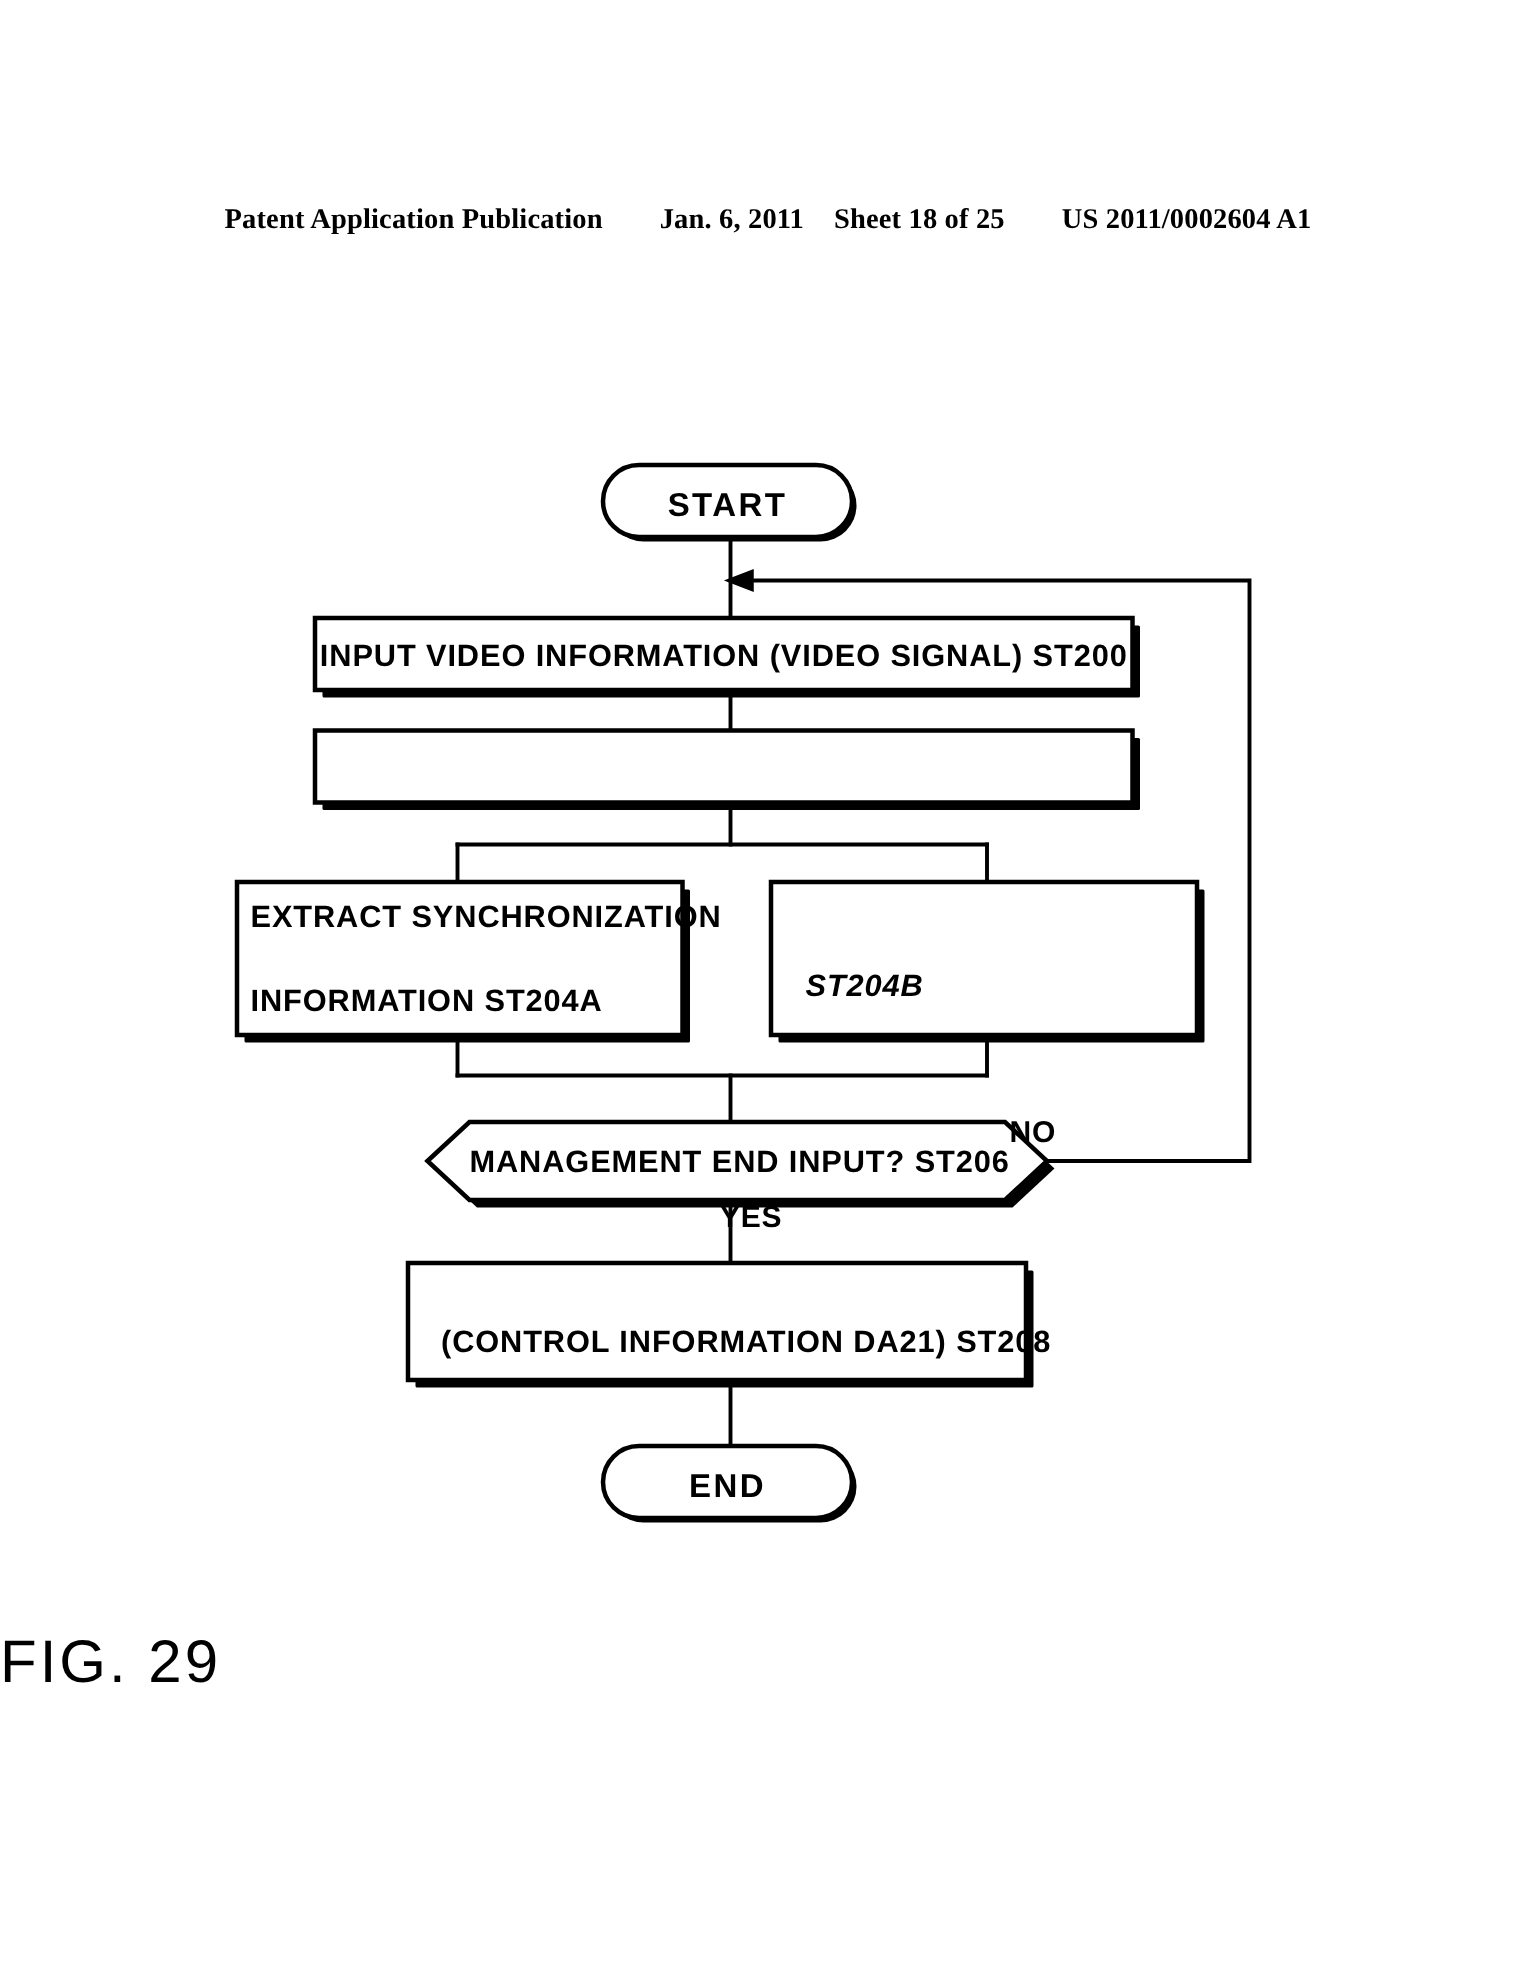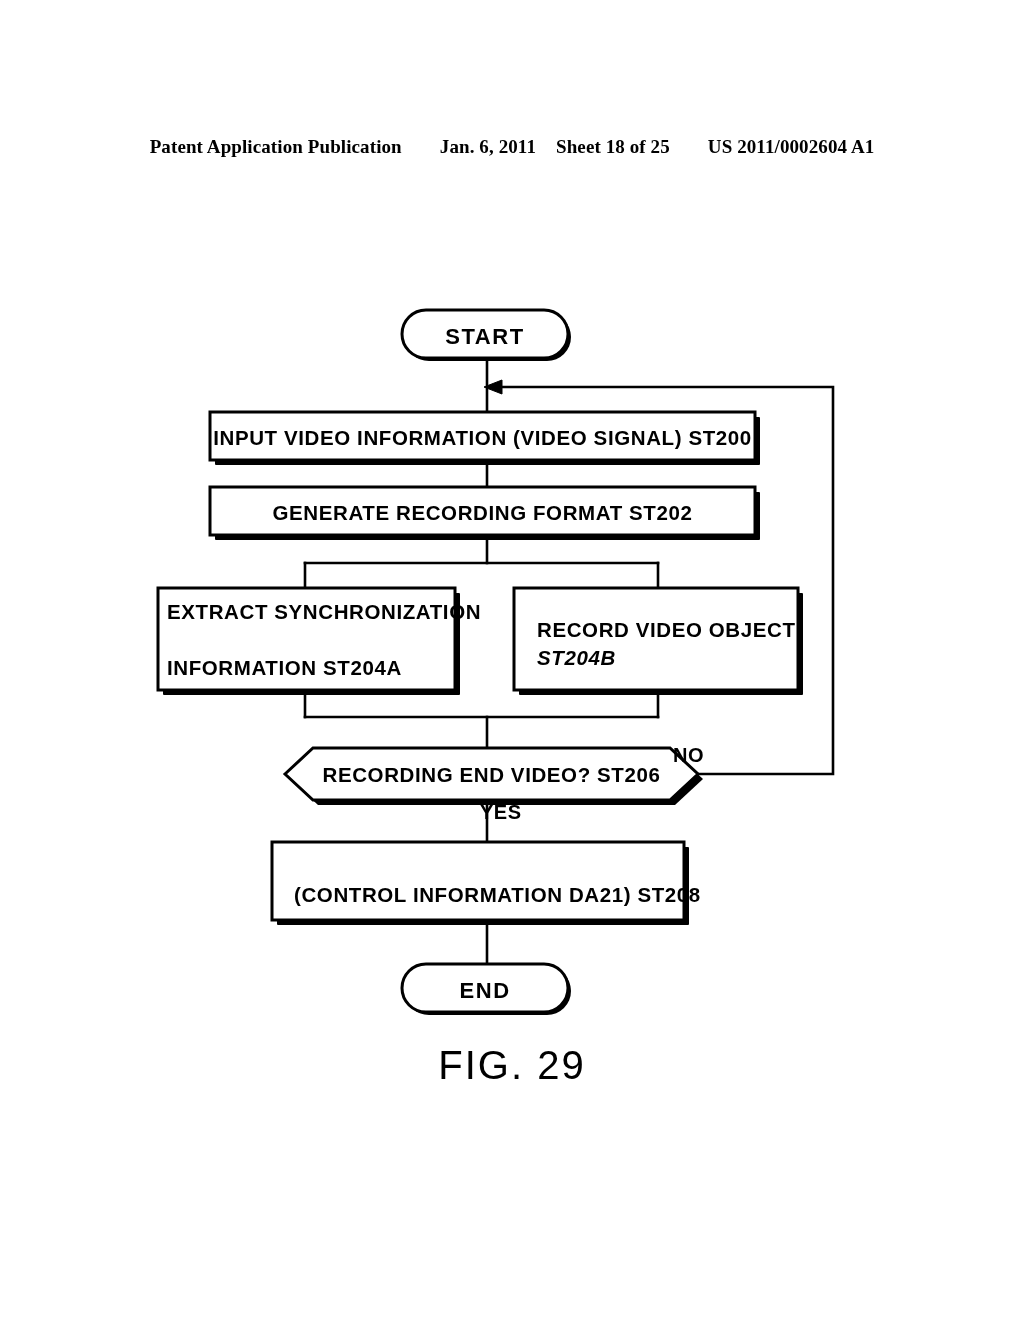--- a/index.html
+++ b/index.html
@@ -75,24 +75,24 @@
     position: absolute;
     font-family: "Liberation Sans", sans-serif;
     font-weight: bold;
     font-size: 20px;
     letter-spacing: 0.5px;
   }
 
   
   #fig-caption {
     position: absolute;
-    top: 1043px;
+    top: 1086px;
     left: 0;
     width: 1024px;
-    text-align: center;
+    text-align: left;
     font-family: "Liberation Sans", sans-serif;
     font-size: 40px;
     letter-spacing: 2px;
     font-weight: normal;
   }
 </style>
 </head>
 <body>
 
 <div id="patent-header">
@@ -156,29 +156,27 @@
       <rect x="272" y="842" width="412" height="78"></rect>
 
       <rect x="402" y="964" width="166" height="48" rx="24" ry="24"></rect>
     </g>
   </svg>
 
   <div class="node-text term-text" style="left:402px; top:322px; width:166px;">START</div>
 
   <div class="node-text proc-text-center" style="left:210px; top:424px; width:545px;">INPUT VIDEO INFORMATION (VIDEO SIGNAL) ST200</div>
 
-  <div class="node-text proc-text-center" style="left:210px; top:499px; width:545px;">GENERATE RECORDING FORMAT ST202</div>
 
   <div class="node-text proc-text" style="left:167px; top:598px;">EXTRACT SYNCHRONIZATION</div>
   <div class="node-text proc-text" style="left:167px; top:654px;">INFORMATION ST204A</div>
 
-  <div class="node-text proc-text" style="left:537px; top:616px;">RECORD VIDEO OBJECT</div>
   <div class="node-text proc-text" style="left:537px; top:644px;font-style:italic;">ST204B</div>
 
-  <div class="node-text dec-text" style="left:313px; top:761px; width:357px;">RECORDING END VIDEO? ST206</div>
+  <div class="node-text dec-text" style="left:313px; top:761px; width:357px;">MANAGEMENT END INPUT? ST206</div>
 
   <div class="node-text proc-text" style="left:294px; top:881px;">(CONTROL INFORMATION DA21) ST208</div>
 
   <div class="node-text term-text" style="left:402px; top:976px; width:166px;">END</div>
 
   <div class="branch-label" style="left:673px; top:744px;">NO</div>
   <div class="branch-label" style="left:480px; top:801px;">YES</div>
 </div>
 
 <div id="fig-caption">FIG. 29</div>

